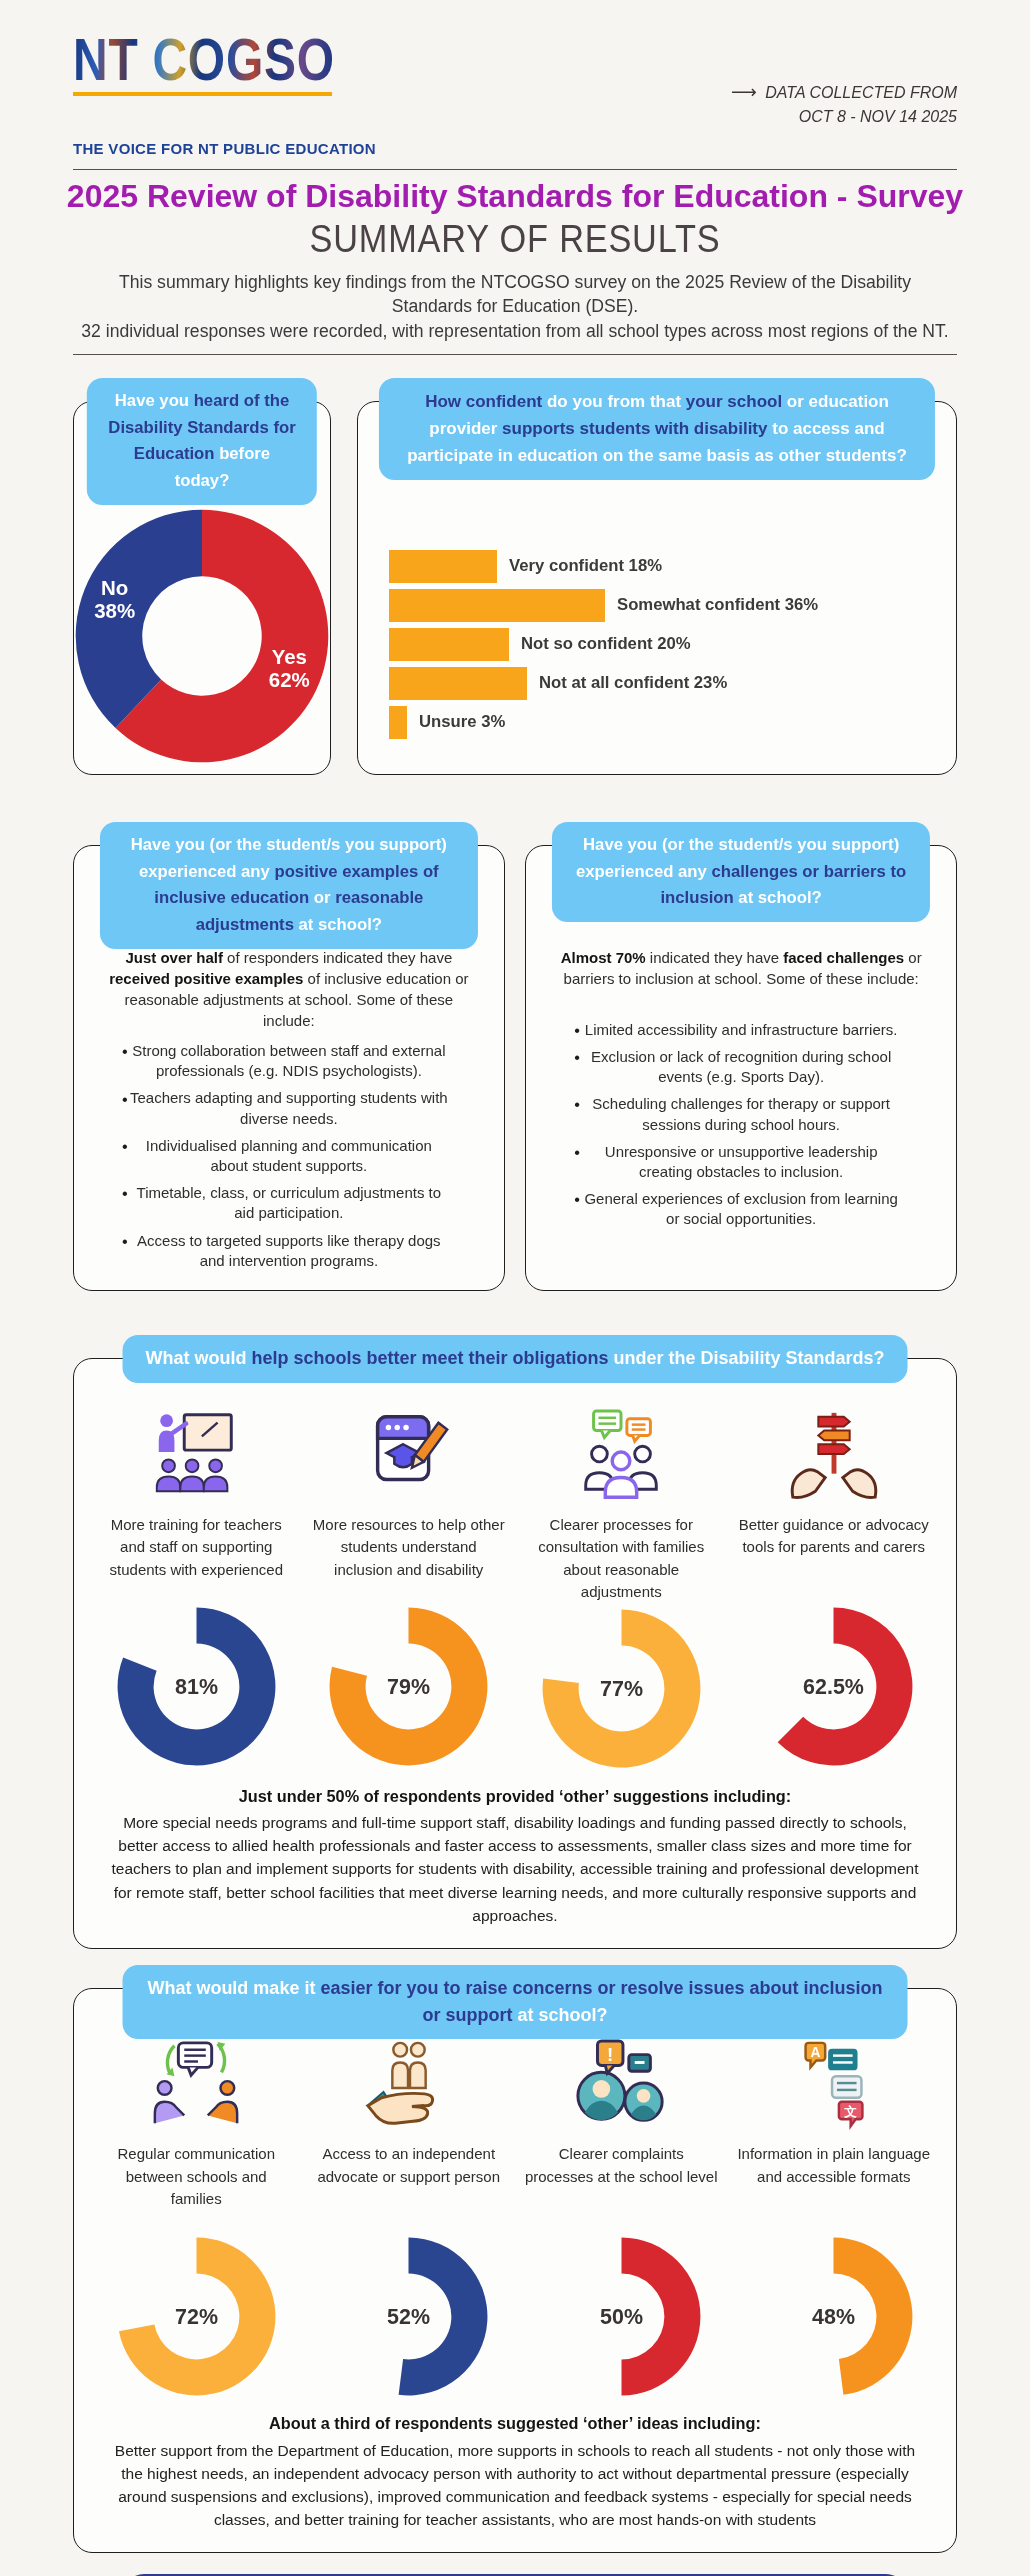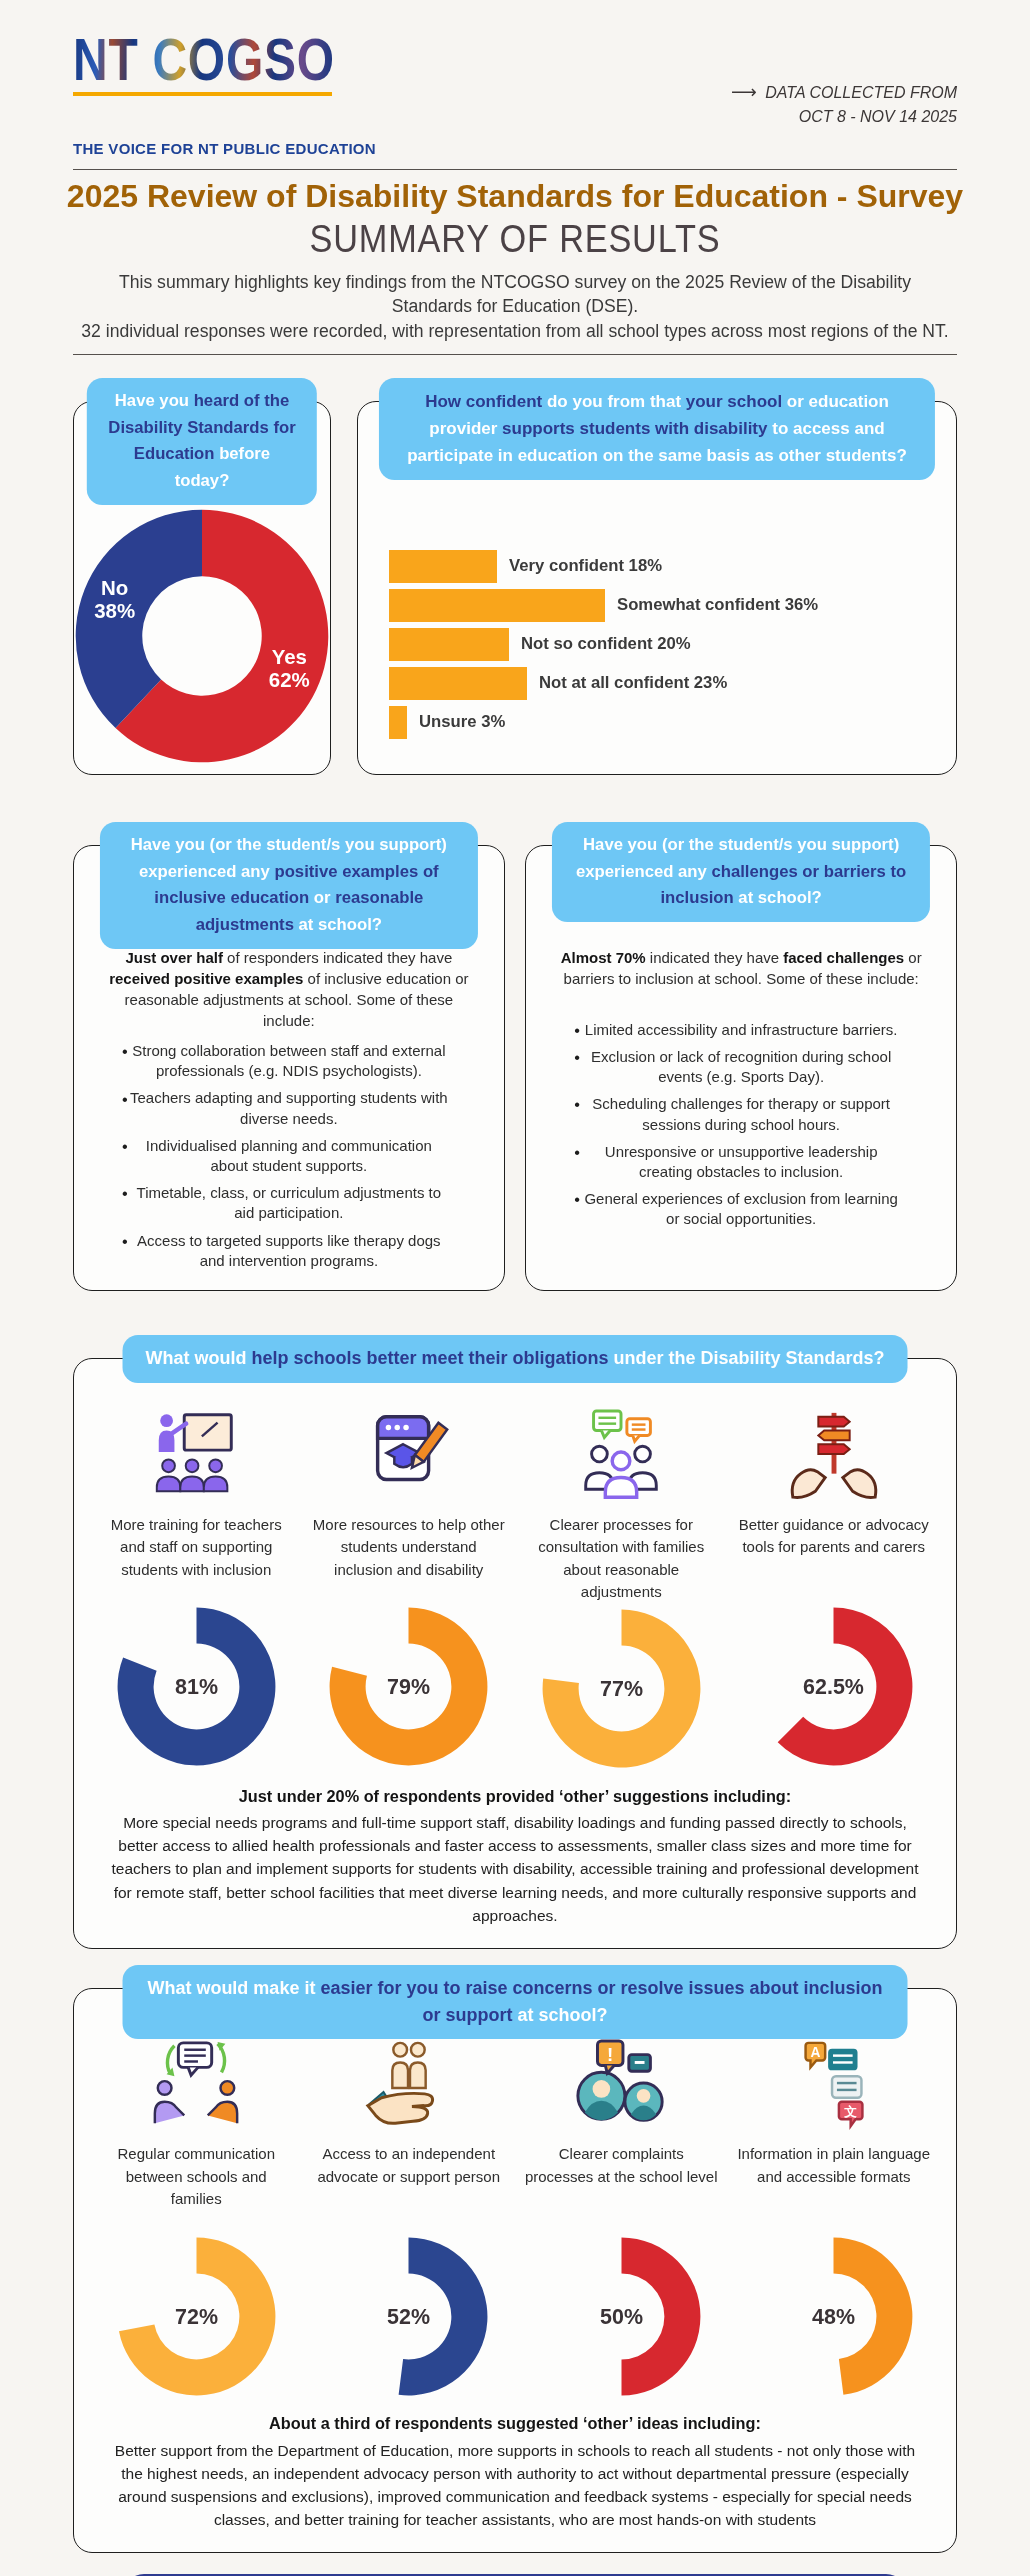--- a/index.html
+++ b/index.html
@@ -13,21 +13,21 @@
      background:linear-gradient(93deg,#17367f 0%,#2b5cb8 9%,#9a4a34 15%,#17367f 23%,#3a7bc0 33%,#d0a02a 41%,#17367f 49%,#2a4d9a 60%,#b04838 69%,#17367f 77%,#6a4a8a 87%,#17367f 100%);
      -webkit-background-clip:text;background-clip:text;color:transparent;}
   .logo-underline{width:259px;height:3.4px;background:#f5a800;margin:4.3px 0 6px;}
   .logo-tag{font-weight:700;font-size:15px;color:#1e4296;letter-spacing:0.3px;margin-top:44px;}
   .data-note{display:flex;gap:8.6px;margin-top:50px;font-style:italic;color:#3c3737;
      font-size:16px;line-height:1.5;align-items:flex-start;}
   .data-note .arrow{font-style:normal;font-size:18px;line-height:1.3;}
   .note-lines{text-align:right;}
   .rule{border:none;border-top:1.7px solid#55504d;margin:12px 73px 8.6px;}
   .rule2{margin:10.3px 73px;}
-  h1.title{margin:6.9px 34px 0;text-align:center;font-size:32px;font-weight:800;color:#a16207;}
+  h1.title{margin:6.9px 34px 0;text-align:center;font-size:32px;font-weight:800;color:#a21caf;}
   h2.subtitle{margin:1.7px 0 8.6px;text-align:center;font-size:39px;font-weight:400;color:#4b4246;
      letter-spacing:0.9px;transform:scaleX(.88);}
   .intro{margin:0 auto;max-width:876px;text-align:center;font-size:17.6px;line-height:1.4;color:#3a3a3a;}
 
   
   .row{display:flex;margin:46px 73px 0;gap:26px;}
   .row2{margin-top:70px;gap:20.6px;}
   .card{position:relative;background:#fdfdfc;border:1.7px solid #1f1f1f;border-radius:19px;box-sizing:border-box;}
   .bubble{position:absolute;top:-24px;left:50%;transform:translateX(-50%);background:#6ec7f5;
      border-radius:15.5px;padding:10.3px 19px;text-align:center;font-weight:700;font-size:16.7px;
@@ -180,21 +180,21 @@
             <g fill="#8a66ec" stroke="#332d56" stroke-width="2">
               <circle cx="22" cy="60" r="6.5"></circle>
                 <path d="M10 86 v-4 q0-11 12-11 t12 11 v4 z"></path>
               <circle cx="46" cy="60" r="6.5"></circle>
                 <path d="M34 86 v-4 q0-11 12-11 t12 11 v4 z"></path>
               <circle cx="70" cy="60" r="6.5"></circle>
                 <path d="M58 86 v-4 q0-11 12-11 t12 11 v4 z"></path>
             </g>
           </svg>
         </div>
-        <p class="col-label">More training for teachers and staff on supporting students with inclusion</p>
+        <p class="col-label">More training for teachers and staff on supporting students with experienced</p>
         <div class="ring"><svg width="163" height="163" viewBox="0 0 190 190">
               <path d="M 95.00 3.00 A 92 92 0 1 1 9.46 61.13 L 48.51 76.59 A 50 50 0 1 0 95.00 45.00 Z" fill="#2b4690"></path>
               <text class="gauge-label" x="95" y="104">81%</text>
             </svg></div>
       </div>
       <div class="col">
         <div class="icon">
           <svg viewBox="0 0 100 100">
             <rect x="18" y="10" width="52" height="64" rx="9" fill="#ffffff" stroke="#332d56" stroke-width="3.5"></rect>
             <path d="M18 32 v-13 a9 9 0 0 1 9-9 h34 a9 9 0 0 1 9 9 v13 z" fill="#7b6cf0" stroke="#332d56" stroke-width="3.5"></path>
@@ -262,21 +262,21 @@
             <path d="M92 92 q3 -16 -8 -24 q-9 -7 -17 -2 l-8 6 10 14 q12 8 23 6 z" fill="#fbe8d4" stroke="#5b2a1a" stroke-width="3"></path>
           </svg>
         </div>
         <p class="col-label">Better guidance or advocacy tools for parents and carers</p>
         <div class="ring"><svg width="163" height="163" viewBox="0 0 190 190">
               <path d="M 95.00 3.00 A 92 92 0 1 1 29.95 160.05 L 59.64 130.36 A 50 50 0 1 0 95.00 45.00 Z" fill="#d7282f"></path>
               <text class="gauge-label" x="95" y="104">62.5%</text>
             </svg></div>
       </div>
     </div>
-    <p class="other-title">Just under 20% of respondents provided ‘other’ suggestions including:</p>
+    <p class="other-title">Just under 50% of respondents provided ‘other’ suggestions including:</p>
     <p class="other-text">More special needs programs and full-time support staff, disability loadings and funding passed directly to schools, better access to allied health professionals and faster access to assessments, smaller class sizes and more time for teachers to plan and implement supports for students with disability, accessible training and professional development for remote staff, better school facilities that meet diverse learning needs, and more culturally responsive supports and approaches.</p>
   </section>
 
   <section class="card wide wide2">
     <div class="bubble"><span>What would make it </span><span class="emph">easier for you to raise concerns or resolve issues about inclusion or support</span><span> at school?</span></div>
     <div class="grid4">
       <div class="col">
         <div class="icon">
           <svg viewBox="0 0 100 100">
             <path d="M24 38 a24 24 0 0 1 4 -29" fill="none" stroke="#6cc24a" stroke-width="3.5"></path>

